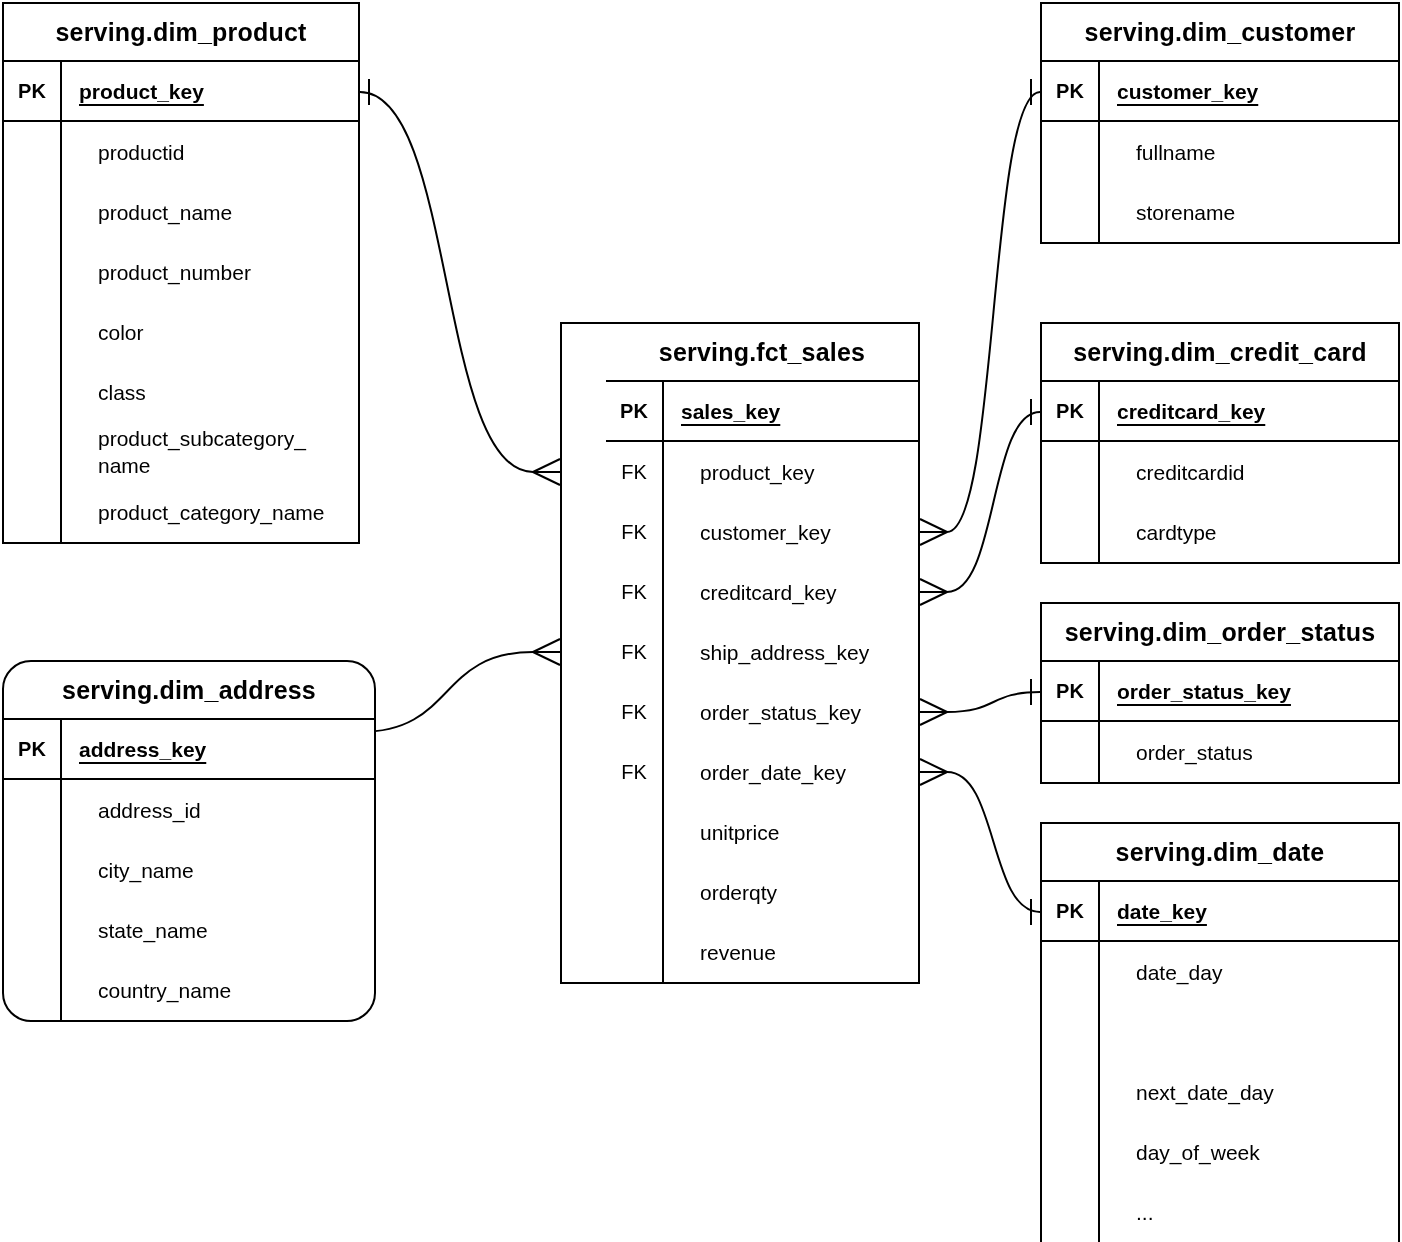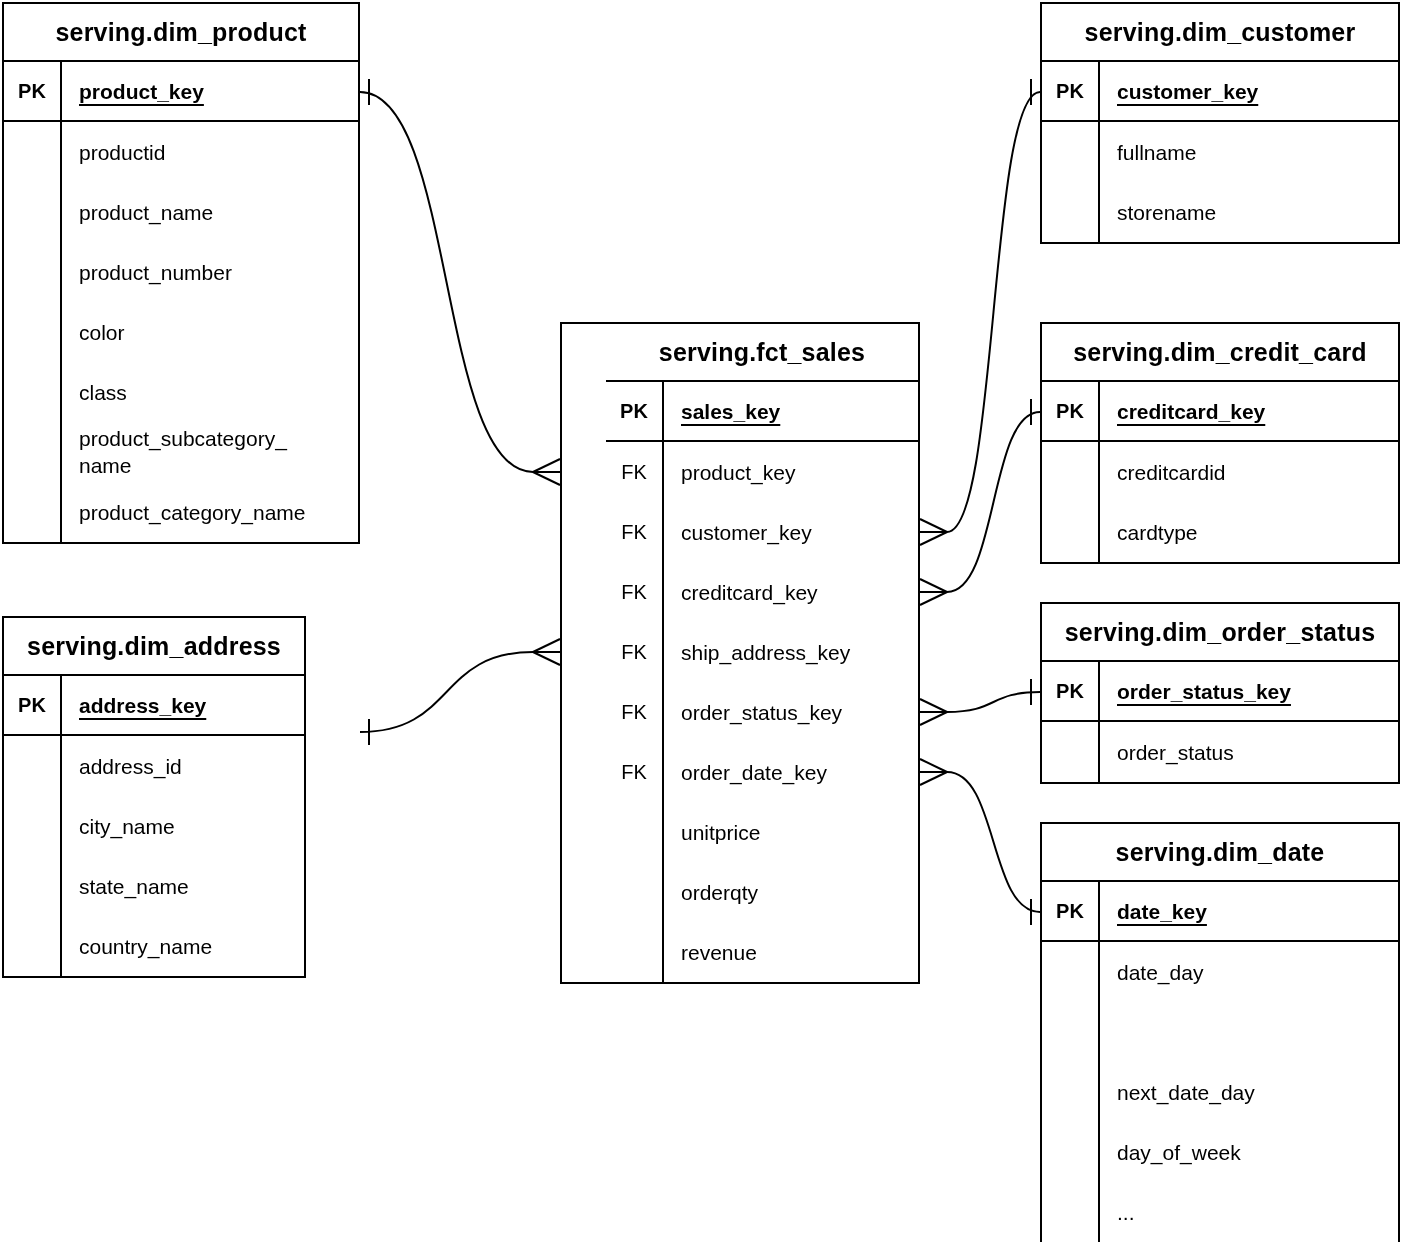--- a/index.html
+++ b/index.html
@@ -74,21 +74,21 @@
   }
 
   .pk-row .field {
     font-weight: bold;
     text-decoration: underline;
     text-decoration-thickness: 2px;
     text-underline-offset: 5px;
   }
 
   .entity-row { min-height: 58px; }
-  .entity-body .entity-row { min-height: 60px; }
+  .entity-body .entity-row { min-height: 60px; gap: 19px; }
   .pk-row { min-height: 60px; }
 </style>
 </head>
 <body>
 
 <div id="diagram-canvas">
   <svg id="connector-layer" xmlns="http://www.w3.org/2000/svg" viewBox="0 0 1402 1242">
       <g>
         <path d="M 360 92 C 455.15 92, 437.85 472, 533 472" fill="none" stroke="#000000" stroke-width="2"></path>
         <line x1="533" y1="472" x2="560" y2="459" stroke="#000000" stroke-width="2"></line>
@@ -255,21 +255,21 @@
       <div class="gutter">PK</div>
       <div class="field">order_status_key</div>
     </div>
     <div class="entity-body">
         <div class="entity-row">
     <div class="gutter"></div>
     <div class="field">order_status</div>
   </div>
       </div>
   </div>
-    <div class="entity" style="left: 2px; top: 616px; width: 304px;">
+    <div class="entity" style="left: 2px; top: 660px; width: 374px; border-radius: 29px;">
     <div class="entity-title">serving.dim_address</div>
     <div class="entity-row pk-row">
       <div class="gutter">PK</div>
       <div class="field">address_key</div>
     </div>
     <div class="entity-body">
         <div class="entity-row">
     <div class="gutter"></div>
     <div class="field">address_id</div>
   </div>

